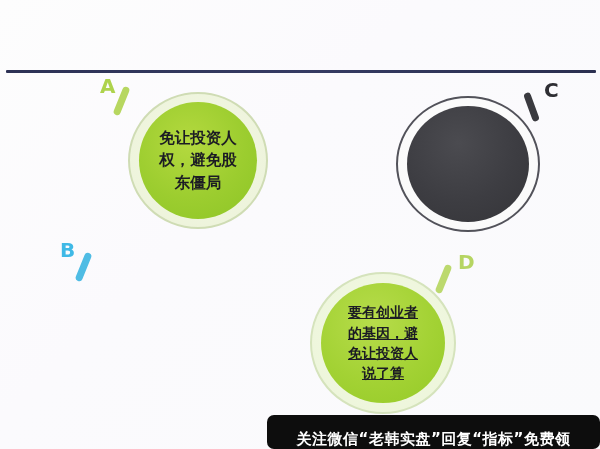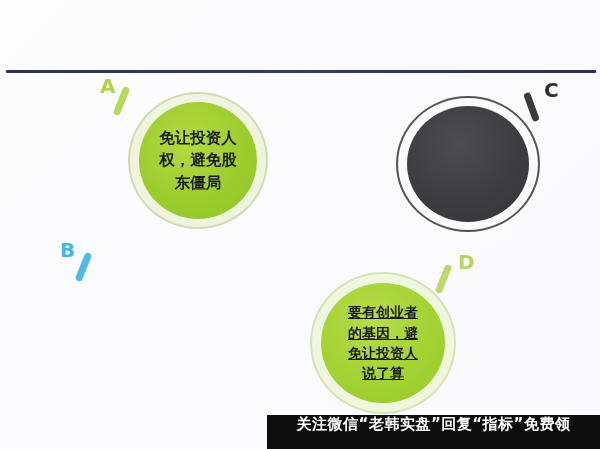--- a/index.html
+++ b/index.html
@@ -168,23 +168,24 @@
 
   
   #banner {
     position: absolute;
     left: 267px;
     top: 415px;
     width: 333px;
     height: 34px;
     background: #0d0d0d;
     display: flex;
-    align-items: flex-start;
+    align-items: flex-end;
     justify-content: center;
     box-sizing: border-box;
+    border-radius: 7px;
   }
   #banner .banner-text {
     color: #ffffff;
     font-size: 15px;
     font-weight: 700;
     letter-spacing: 0.5px;
     white-space: nowrap;
     font-family: "DejaVu Sans", "Liberation Sans", sans-serif;
   }
 </style>

